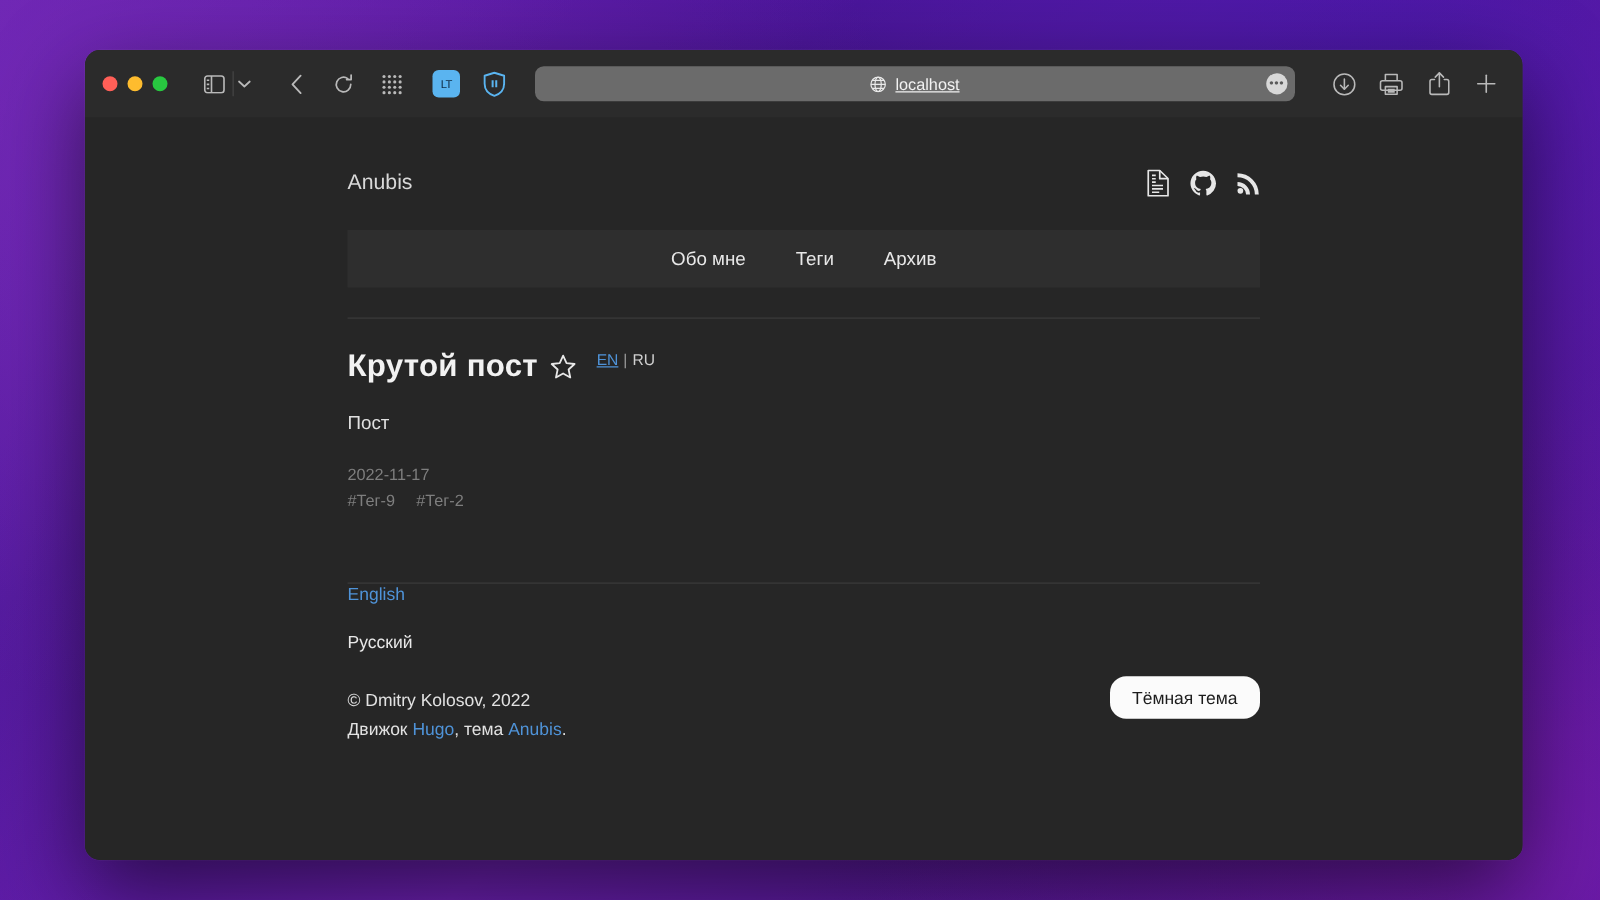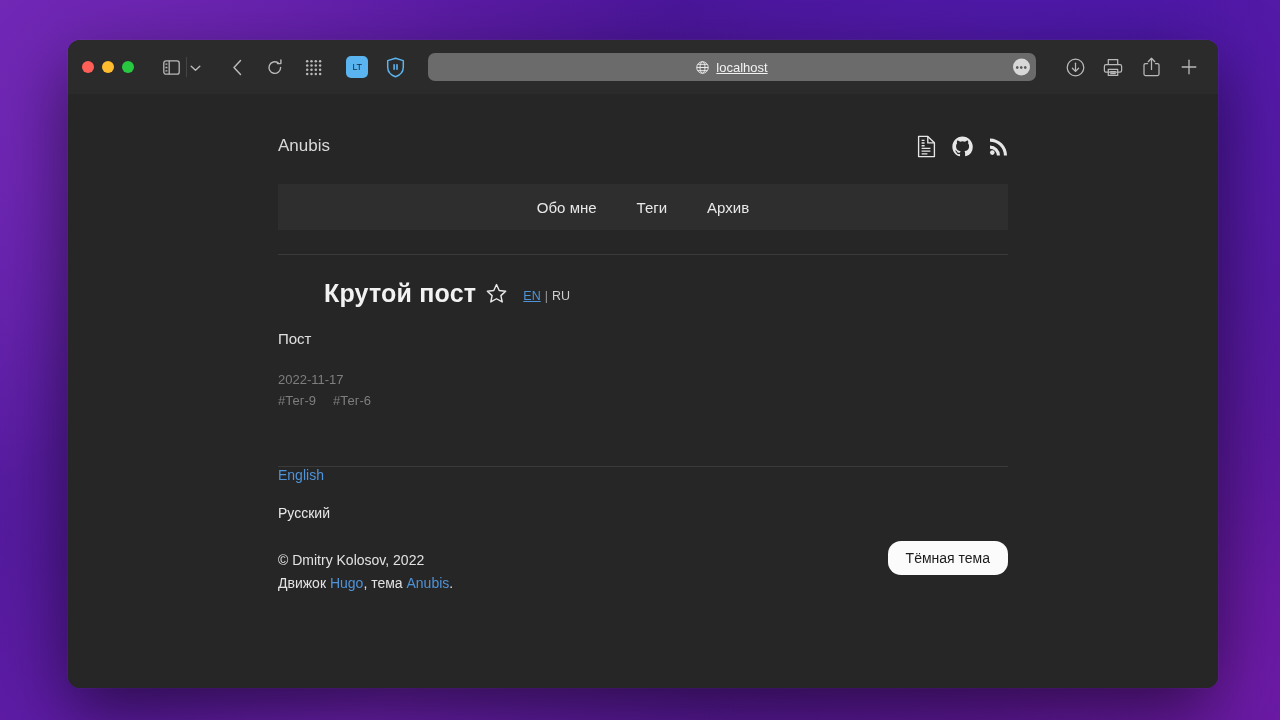--- a/index.html
+++ b/index.html
@@ -79,21 +79,21 @@
   .head-icons{ display:flex; align-items:center; gap:16px; color:#e6e6e6; }
   .head-icons span{ display:flex; align-items:center; justify-content:center; }
 
   .navbar{
     margin-top:16px; height:46px; background:#2e2e2e;
     display:flex; align-items:center; justify-content:center; gap:40px;
   }
   .navbar a{ color:#e8e8e8; font-size:15px; text-decoration:none; }
   .nav-rule{ height:1px; background:#3a3a3a; margin-top:24px; }
 
-  .post-title-row{ display:flex; align-items:center; gap:10px; margin-top:24px;margin-left:46px; }
+  .post-title-row{ display:flex; gap:10px; margin-top:24px; }
   .post-title{ color:#f2f2f2; font-size:25px; font-weight:bold; letter-spacing:0.2px; }
   .star{ color:#e8e8e8; display:flex; align-items:center; }
   .lang-inline{ font-size:12.5px; display:flex; align-items:baseline; gap:4px; margin-left:6px;
                 position:relative; top:2px; }
   .lang-inline .en{ color:#4f93d8; }
   .lang-inline .sep{ color:#9a9a9a; }
   .lang-inline .ru{ color:#cfcfcf; }
 
   .post-body{ color:#e0e0e0; font-size:15px; margin-top:22px; }
   .post-meta{ margin-top:23px; color:#7e7e7e; font-size:13px; line-height:1.58; }
@@ -321,21 +321,21 @@
           <span class="ru">RU</span>
         </span>
       </div>
 
       <div class="post-body">Пост</div>
 
       <div class="post-meta">
         <div>2022-11-17</div>
         <div class="post-tags">
           <a href="#" style="color:#7e7e7e;text-decoration:none">#Тег-9</a>
-          <a href="#" style="color:#7e7e7e;text-decoration:none">#Тег-6</a>
+          <a href="#" style="color:#7e7e7e;text-decoration:none">#Тег-2</a>
         </div>
       </div>
 
       <div class="footer-rule"></div>
 
       <div class="lang-links">
         <a class="en-l" href="#" style="text-decoration:none">English</a>
         <span class="ru-l">Русский</span>
       </div>
 

